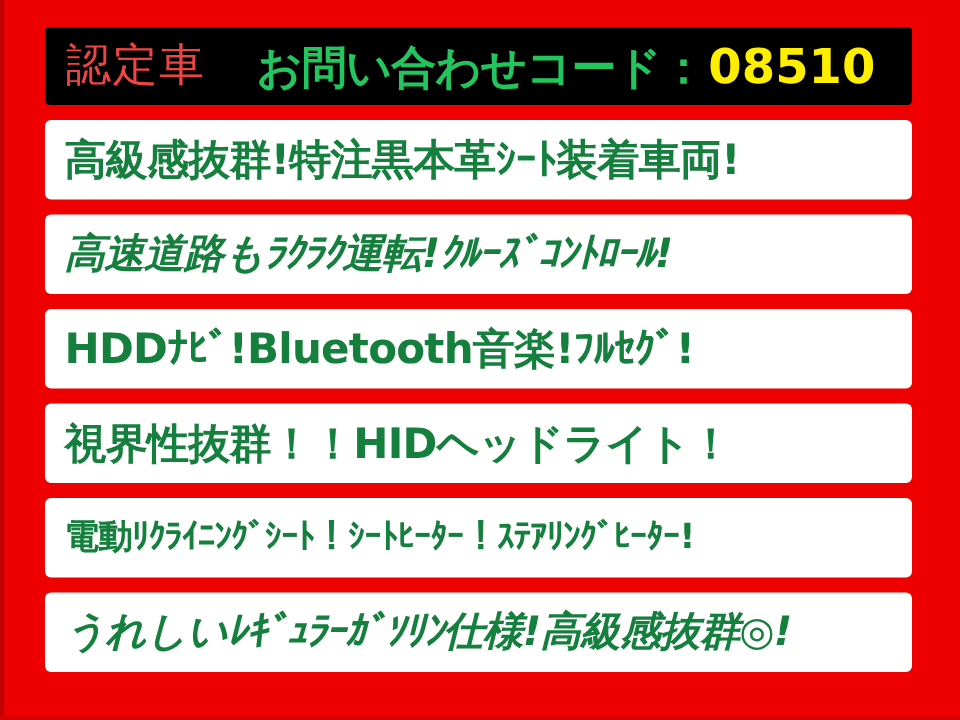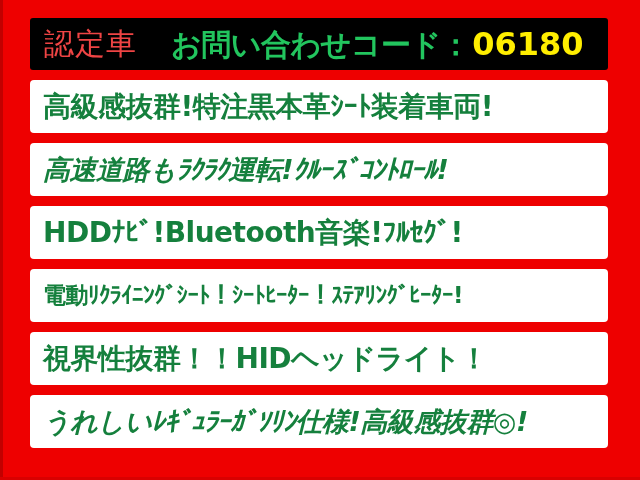--- a/index.html
+++ b/index.html
@@ -116,38 +116,38 @@
 </style>
 </head>
 <body>
 
 <div id="banner">
 
   <div class="header-bar">
     <span class="badge-text">認定車</span>
     <span class="code-wrap">
       <span class="code-label">お問い合わせコード：</span>
-      <span class="code-value">06180</span>
+      <span class="code-value">08510</span>
     </span>
   </div>
 
   <div class="rows">
     <div class="feature-row sz-l">
       <span class="feature-text">高級感抜群!特注黒本革ｼｰﾄ装着車両!</span>
     </div>
     <div class="feature-row sz-m">
       <span class="feature-text">高速道路もﾗｸﾗｸ運転!ｸﾙｰｽﾞｺﾝﾄﾛｰﾙ!</span>
     </div>
     <div class="feature-row sz-l">
       <span class="feature-text">HDDﾅﾋﾞ!Bluetooth音楽!ﾌﾙｾｸﾞ!</span>
     </div>
+    <div class="feature-row sz-l">
+      <span class="feature-text">視界性抜群！！HIDヘッドライト！</span>
+    </div>
     <div class="feature-row sz-s">
       <span class="feature-text">電動ﾘｸﾗｲﾆﾝｸﾞｼｰﾄ！ｼｰﾄﾋｰﾀｰ！ｽﾃｱﾘﾝｸﾞﾋｰﾀｰ!</span>
-    </div>
-    <div class="feature-row sz-l">
-      <span class="feature-text">視界性抜群！！HIDヘッドライト！</span>
     </div>
     <div class="feature-row sz-m">
       <span class="feature-text">うれしいﾚｷﾞｭﾗｰｶﾞｿﾘﾝ仕様!高級感抜群◎!</span>
     </div>
   </div>
 
 </div>
 
 </body></html>

